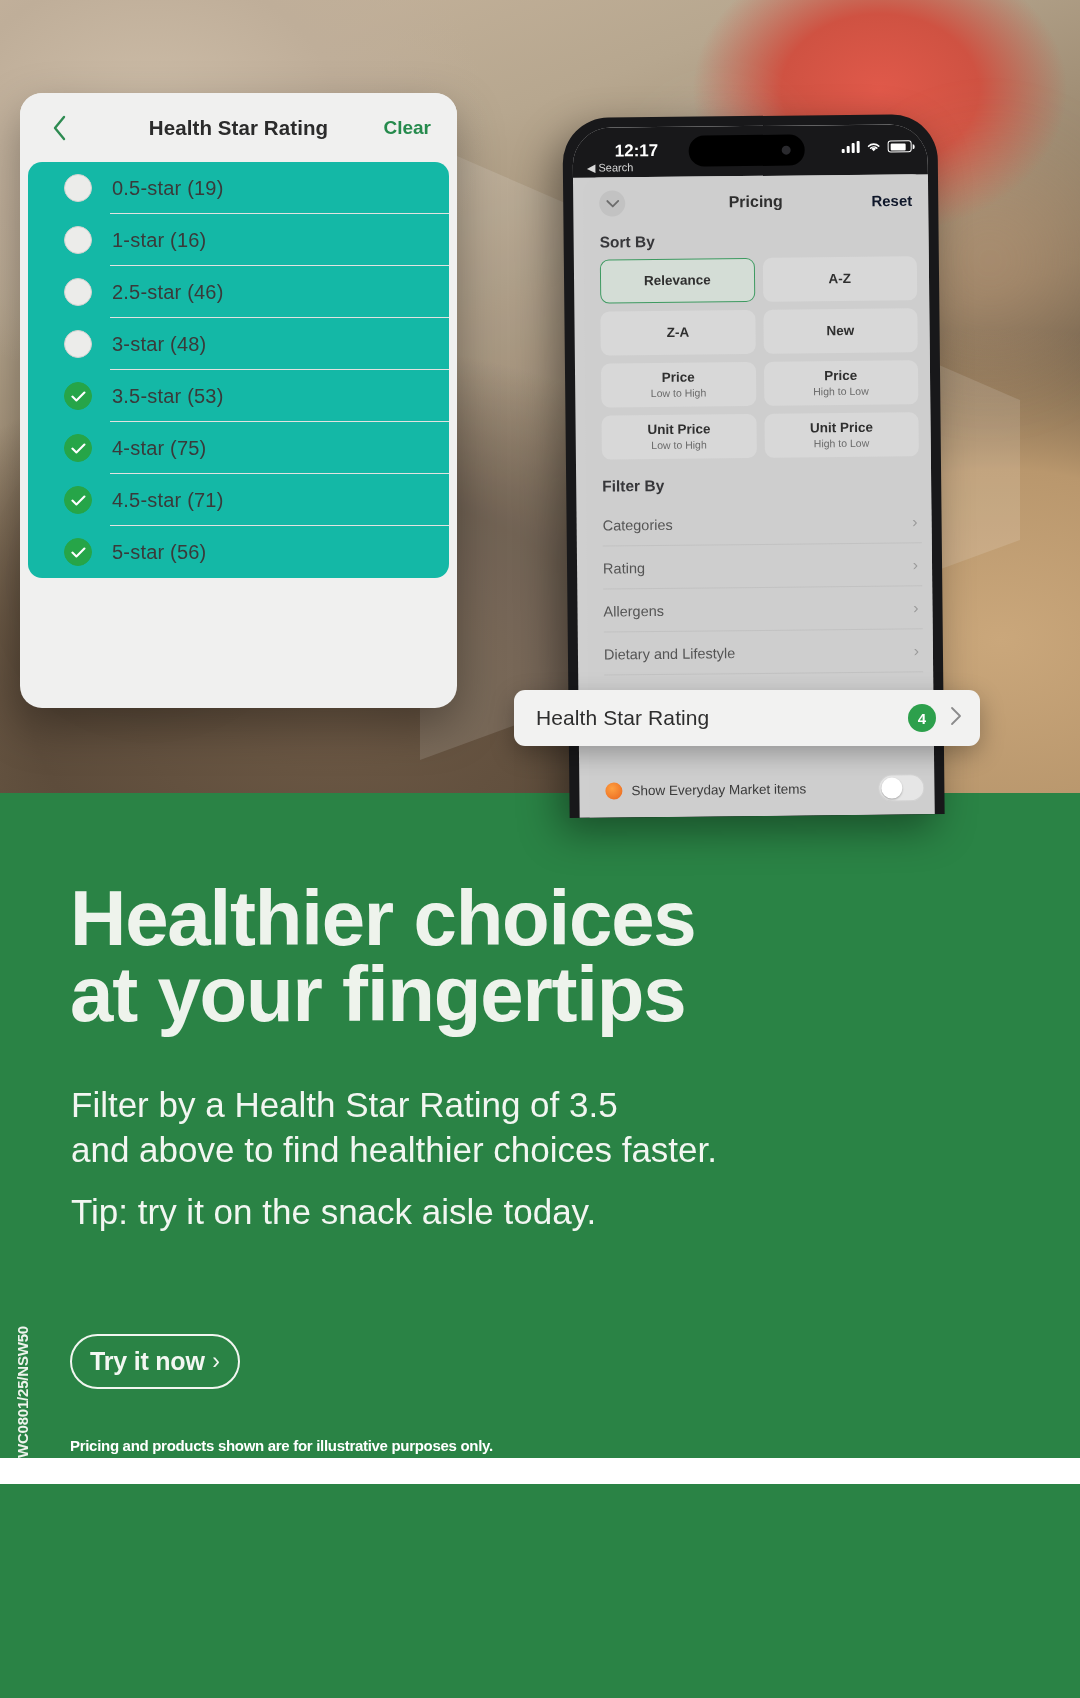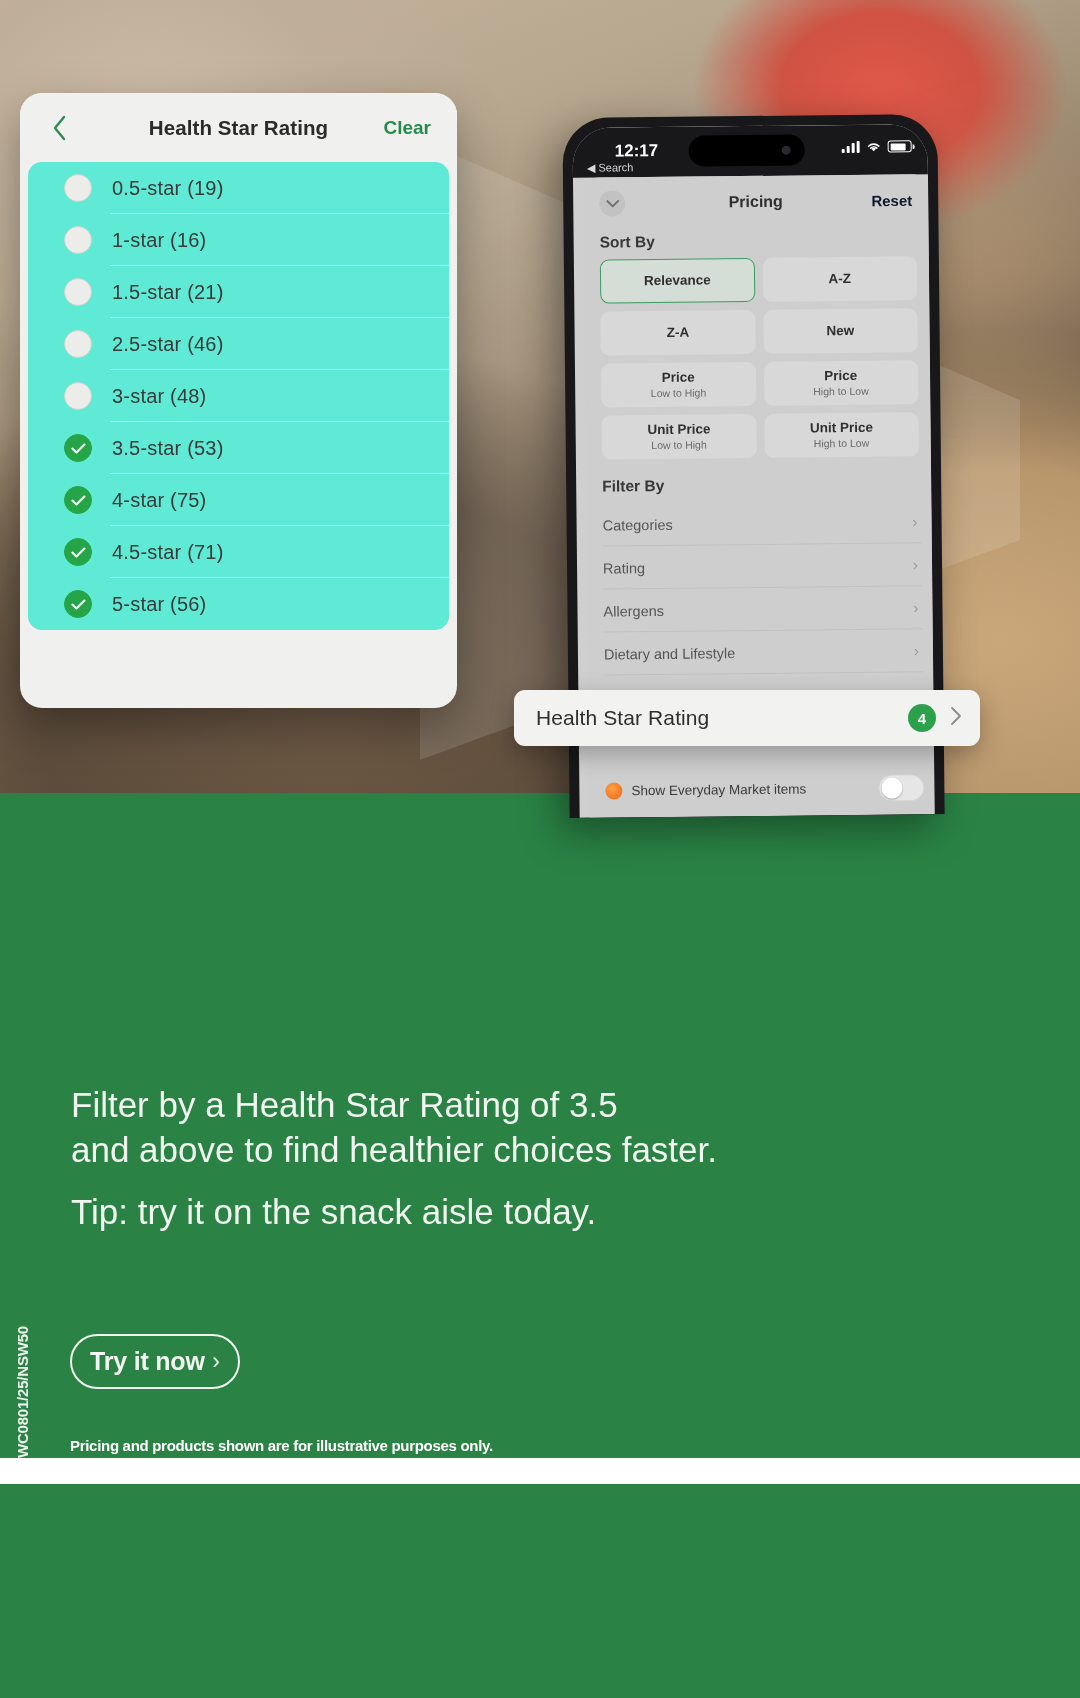--- a/index.html
+++ b/index.html
@@ -68,21 +68,21 @@
   }
   .hsr-clear {
     position: absolute; right: 26px; top: 50%;
     transform: translateY(-50%);
     font-size: 19px;
     font-weight: 600;
     color: #258a4c;
   }
   .hsr-list {
     margin: 0 8px;
-    background: #5eead4;
+    background: #14b8a6;
     border-radius: 14px;
     overflow: hidden;
   }
   .hsr-row {
     height: 52px;
     display: flex;
     align-items: center;
     padding-left: 36px;
     position: relative;
   }
@@ -475,24 +475,20 @@
     <div class="hsr-row">
       <span class="hsr-check"></span>
       <span class="hsr-label">0.5-star (19)</span>
     </div>
     <div class="hsr-row">
       <span class="hsr-check"></span>
       <span class="hsr-label">1-star (16)</span>
     </div>
     <div class="hsr-row">
       <span class="hsr-check"></span>
-      <span class="hsr-label">1.5-star (21)</span>
-    </div>
-    <div class="hsr-row">
-      <span class="hsr-check"></span>
       <span class="hsr-label">2.5-star (46)</span>
     </div>
     <div class="hsr-row">
       <span class="hsr-check"></span>
       <span class="hsr-label">3-star (48)</span>
     </div>
     <div class="hsr-row">
       <span class="hsr-check on">
         <svg width="15" height="11" viewBox="0 0 15 11">
             <path d="M1.4 5.6 L5.4 9.4 L13.4 1.6" stroke="#fff" stroke-width="2.1" fill="none" stroke-linecap="round" stroke-linejoin="round"></path>
@@ -521,20 +517,24 @@
         <svg width="15" height="11" viewBox="0 0 15 11">
             <path d="M1.4 5.6 L5.4 9.4 L13.4 1.6" stroke="#fff" stroke-width="2.1" fill="none" stroke-linecap="round" stroke-linejoin="round"></path>
           </svg>
       </span>
       <span class="hsr-label">5-star (56)</span>
     </div>
   </div>
 </div>
 
 <div class="green">
+  <div class="headline">
+    <span>Healthier choices</span>
+    <span class="l2">at your fingertips</span>
+  </div>
   <div class="body">
     <span>Filter by a Health Star Rating of 3.5</span><br>
     <span>and above to find healthier choices faster.</span>
     <span class="p2">Tip: try it on the snack aisle today.</span>
   </div>
 
   <div class="cta">
     <span class="ctalabel">Try it now</span>
     <span class="ctachev">›</span>
   </div>

